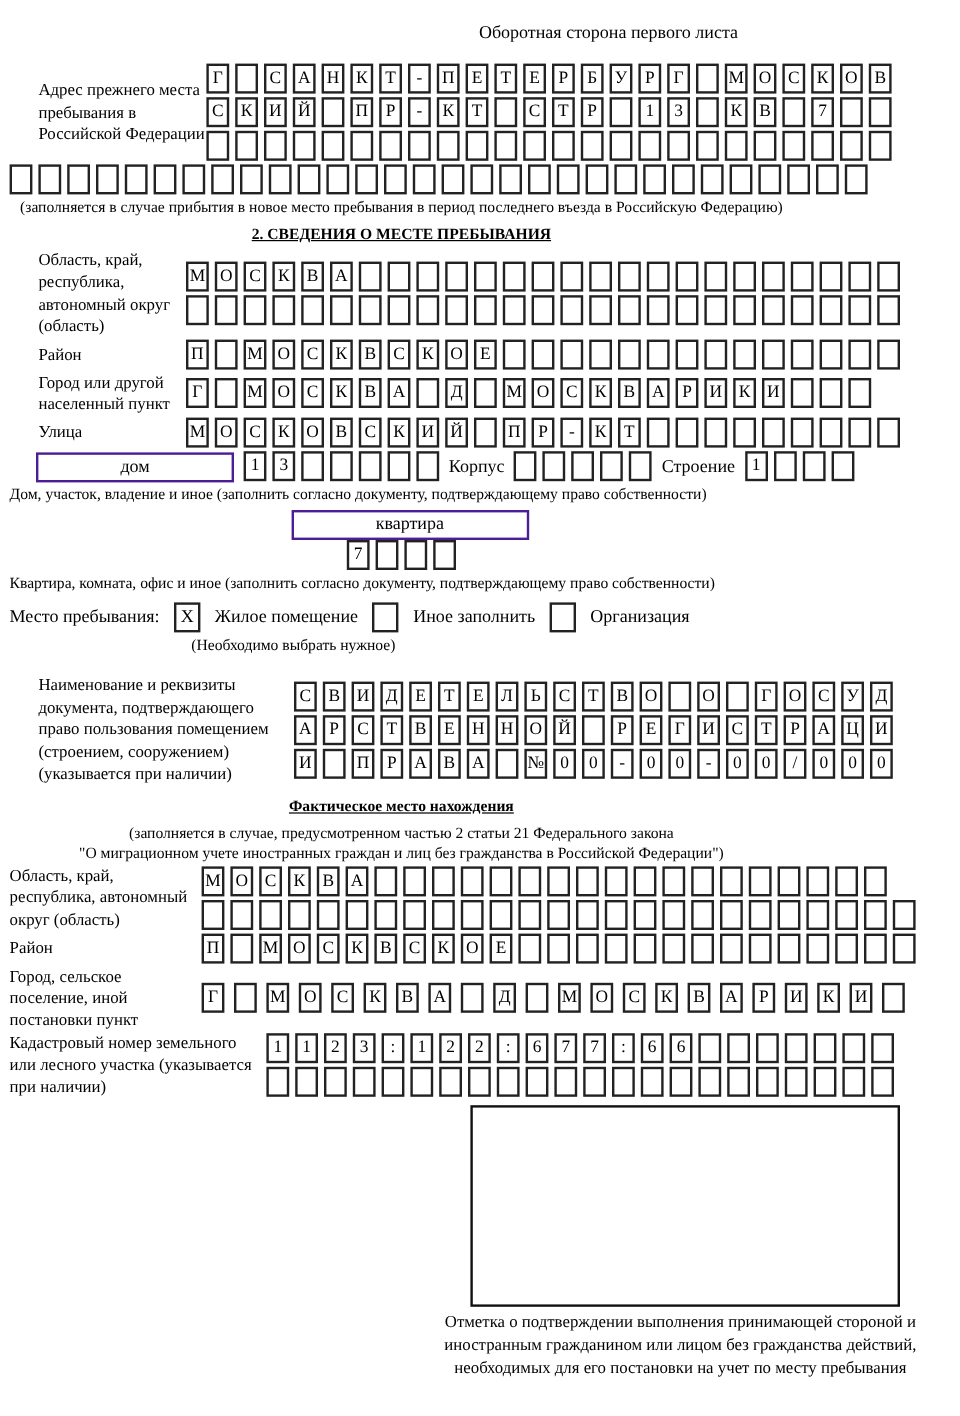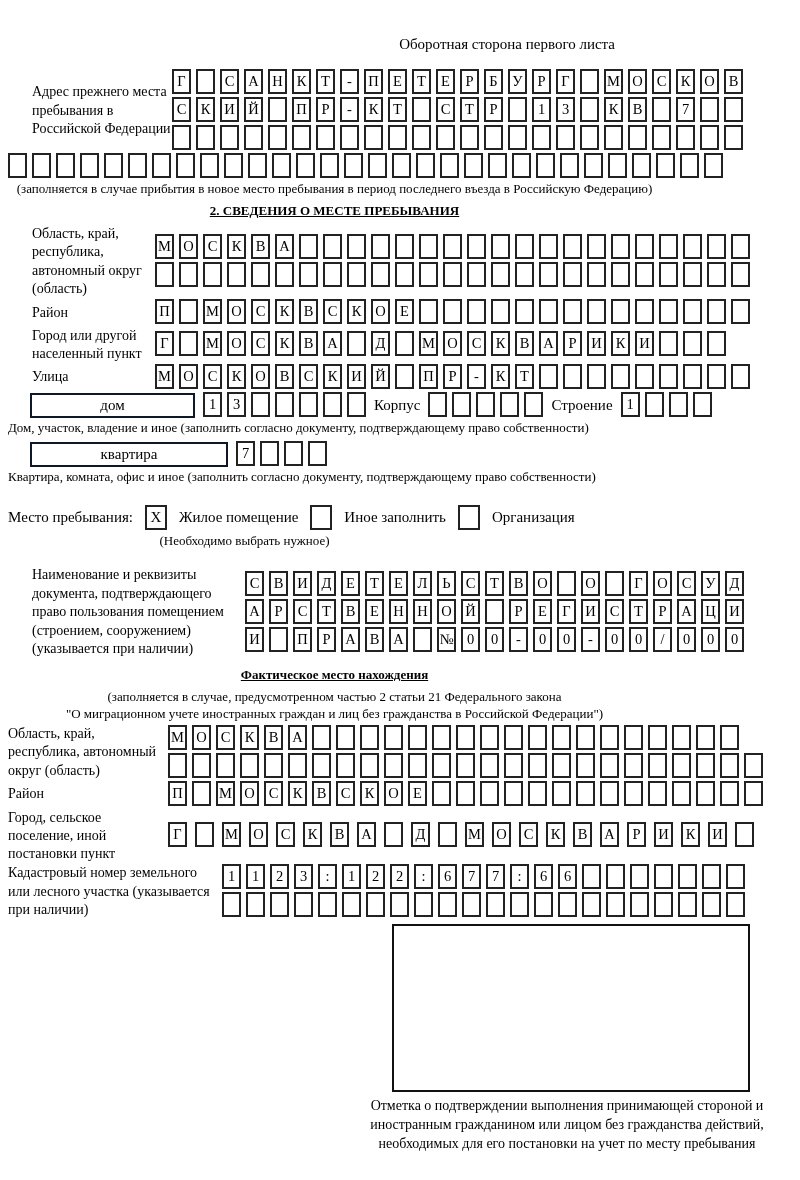--- a/index.html
+++ b/index.html
@@ -1,20 +1,20 @@
 <!DOCTYPE html>
 <html><head>
 <meta charset="utf-8">
 <style>
   html, body { margin:0; padding:0; background:#ffffff; }
   body {
     width:800px; height:1180px; overflow:hidden;
     font-family:"Liberation Serif", serif; color:#000;
   }
-  .page { padding:22px 8px; box-sizing:border-box; width:669px; }
+  .page { padding:6px 8px; box-sizing:border-box; width:669px; }
 
   .header-note { text-align:right; padding-right:46px; font-size:15px; margin-top:14px; margin-bottom:16px; }
 
   .form-row { display:flex; align-items:center; }
   .label { font-size:14px; line-height:1.32; box-sizing:border-box; flex:none; }
   .pl { padding-left:24px; }
 
   .rows { flex:none; }
   .cell-row { display:flex; gap:5px; margin-bottom:3px; }
   .cell-row.gap8 { gap:8px; }
@@ -29,29 +29,29 @@
   .w147 { width:147px; }
   .w237 { width:237px; }
   .w160 { width:160px; }
   .w214 { width:214px; }
 
   .note { font-size:13px; line-height:1.3; }
   .center { text-align:center; }
   .title { font-weight:bold; font-size:13px; text-align:center; margin:5px 0 6px 0;text-decoration:underline; }
 
   .bigbox {
-    height:25px; box-sizing:border-box; border:2px solid #0f172a; flex:none;
+    height:25px; box-sizing:border-box; border:2px solid #4c1d95; flex:none;
     display:flex; align-items:center; justify-content:center; font-size:15px;
   }
   .house-box { width:165px; margin-left:22px; }
   .apt-box   { width:198px; margin-left:22px; }
   .inline-label { font-size:15px; line-height:25px; padding:0 8px; flex:none; }
   .mr8 { margin-right:8px; }
 
-  .stay-row { display:flex; align-items:center; font-size:15px; margin-top:20px; }
+  .stay-row { display:flex; align-items:center; font-size:15px; margin-top:8px; }
   .checkbox {
     width:22px; height:25px; box-sizing:border-box; border:2px solid #222; flex:none;
     display:inline-flex; align-items:center; justify-content:center;
     font-size:15px; margin:0 12px;
   }
   .stay-note { text-align:center; padding-right:180px; margin-top:3px; }
 
   .doc-section { margin-top:16px; }
   .actual-head { margin-top:8px; }
   .mb2 { margin-bottom:2px; }
@@ -366,21 +366,21 @@
     <div class="inline-label">Строение</div>
     <div class="cell-row">
         <span class="cell">1</span>
         <span class="cell"></span>
         <span class="cell"></span>
         <span class="cell"></span>
       </div>
   </div>
   <div class="note mb2">Дом, участок, владение и иное (заполнить согласно документу, подтверждающему право собственности)</div>
 
-  <div class="form-row" style="margin-top:4px;">
+  <div class="form-row" style="margin-top:4px;flex-direction:column;">
     <div class="bigbox apt-box mr8">квартира</div>
     <div class="cell-row">
         <span class="cell">7</span>
         <span class="cell"></span>
         <span class="cell"></span>
         <span class="cell"></span>
       </div>
   </div>
   <div class="note mb2">Квартира, комната, офис и иное (заполнить согласно документу, подтверждающему право собственности)</div>
 

